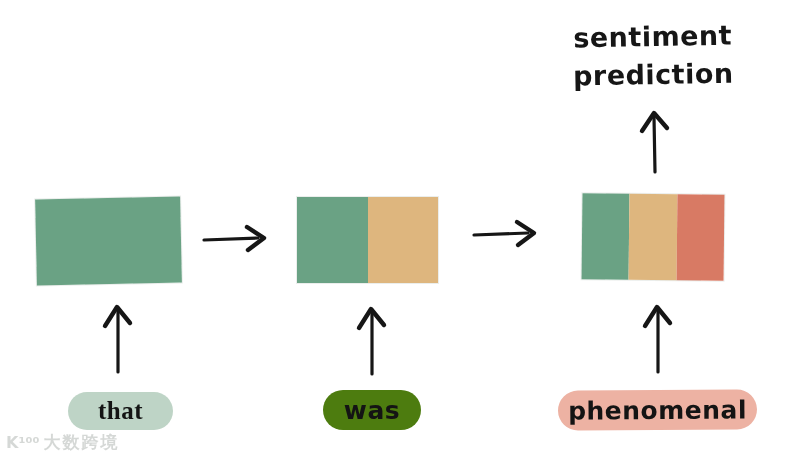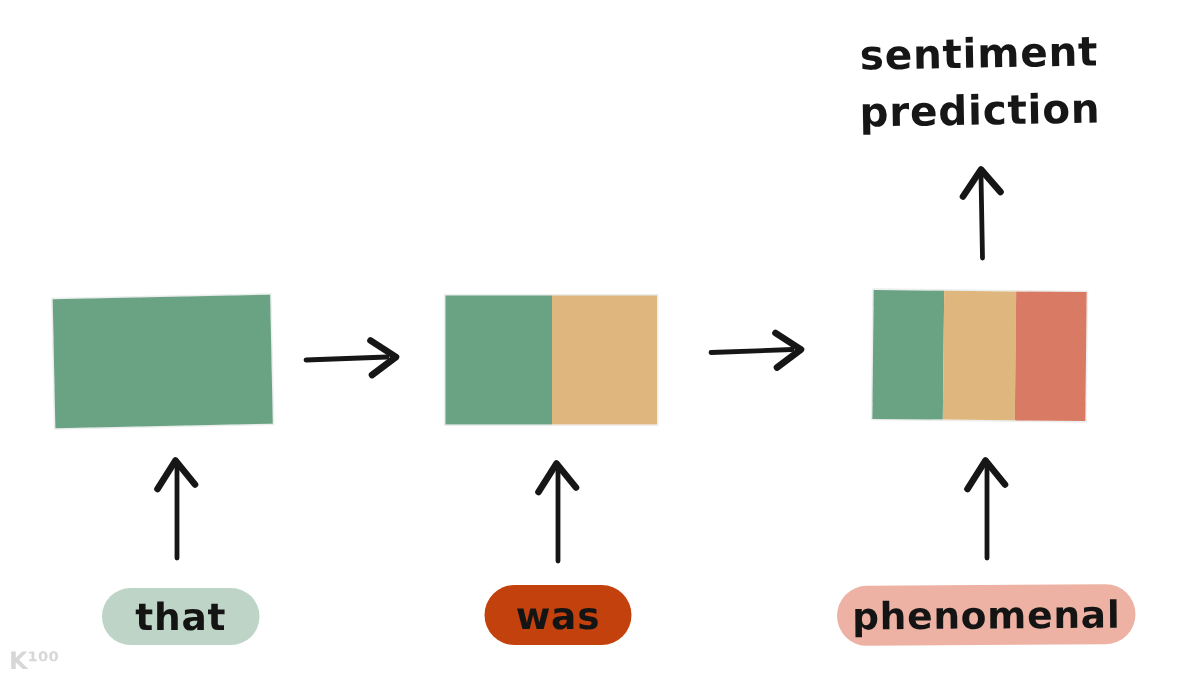--- a/index.html
+++ b/index.html
@@ -29,21 +29,21 @@
   .arrow-up-1{ left:96px;  top:301px; }
   .arrow-up-2{ left:350px; top:303px; }
   .arrow-up-3{ left:636px; top:301px; }
   .arrow-up-top{ left:632px; top:107px; }
 
   .pill{
     position:absolute; border-radius:21px;
     display:flex; align-items:center; justify-content:center;
     font-size:25px; font-weight:700; color:#141414;
   }
-  .pill-1{ left:68px;  top:392px; width:105px; height:38px; }
+  .pill-1{ left:68px;  top:392px; width:105px; height:38px;font-family:Liberation Serif, serif; }
   .pill-2{ left:323px; top:390px; width:98px;  height:40px; }
   .pill-3{ left:558px; top:390px; width:199px; height:40px; transform:rotate(-0.4deg); }
 
   .watermark{
     position:absolute; left:6px; top:431px;
     font-size:17px; font-weight:700; letter-spacing:2px;
     color:rgba(150,158,152,0.40);
     display:flex; align-items:center; gap:4px;
     user-select:none;
   }
@@ -107,24 +107,25 @@
   <div class="arrow arrow-up-3">
     <svg width="44" height="74" viewBox="0 0 44 74" aria-hidden="true">
       <line x1="22" y1="71" x2="22" y2="10" stroke="#161616" stroke-width="3.2" stroke-linecap="round"></line>
       <path d="M9 25 L21 6 L34 22" fill="none" stroke="#161616" stroke-width="4.4" stroke-linecap="round" stroke-linejoin="round"></path>
     </svg>
   </div>
 
   <div class="pill pill-1 hand" style="background: rgb(190, 212, 198);">
     <span>that</span>
   </div>
-  <div class="pill pill-2 hand" style="background: #c2410c;">
+  <div class="pill pill-2 hand" style="background: #4d7c0f;">
     <span>was</span>
   </div>
   <div class="pill pill-3 hand" style="background: rgb(237, 178, 163);">
     <span>phenomenal</span>
   </div>
 
   <div class="watermark">
     <span class="logo">K¹⁰⁰</span>
+    <span>大数跨境</span>
   </div>
 
 </div>
 
 </body></html>

